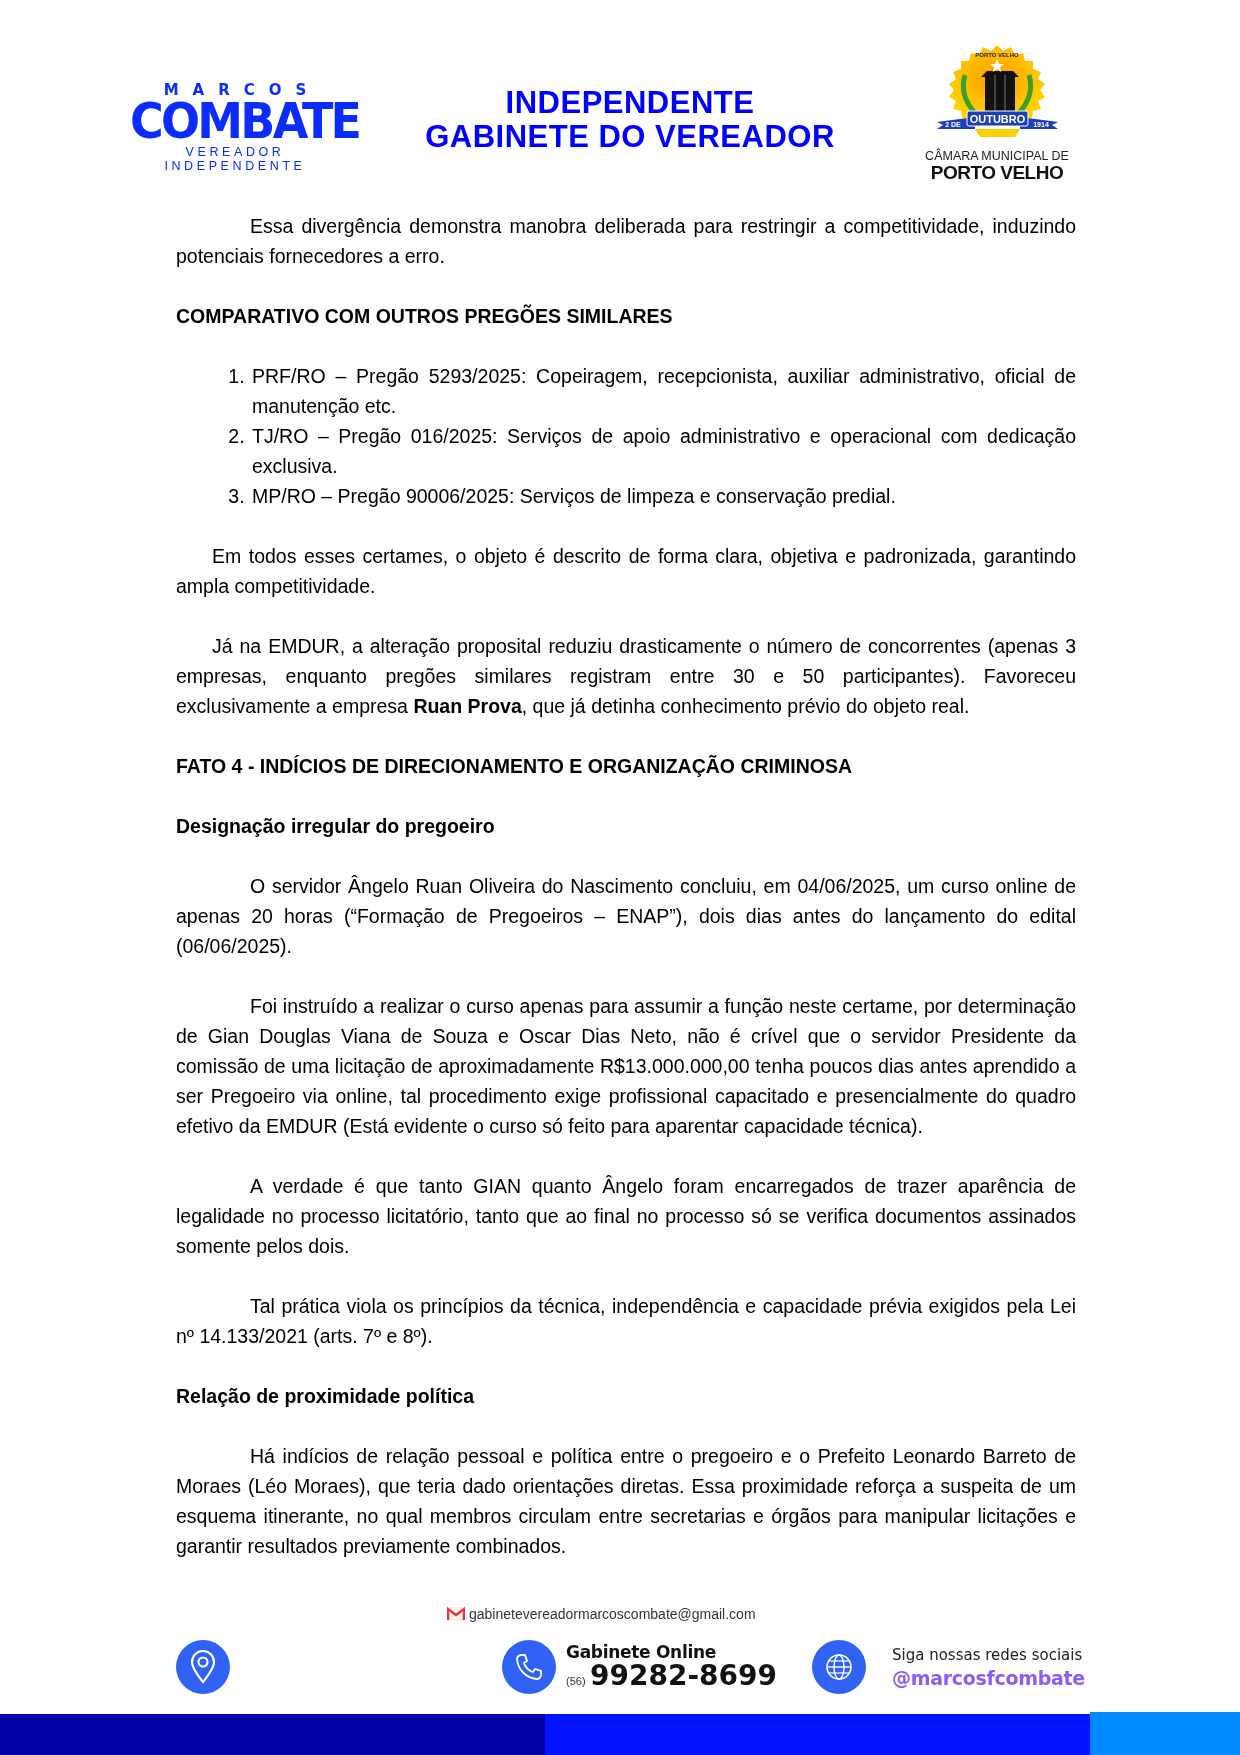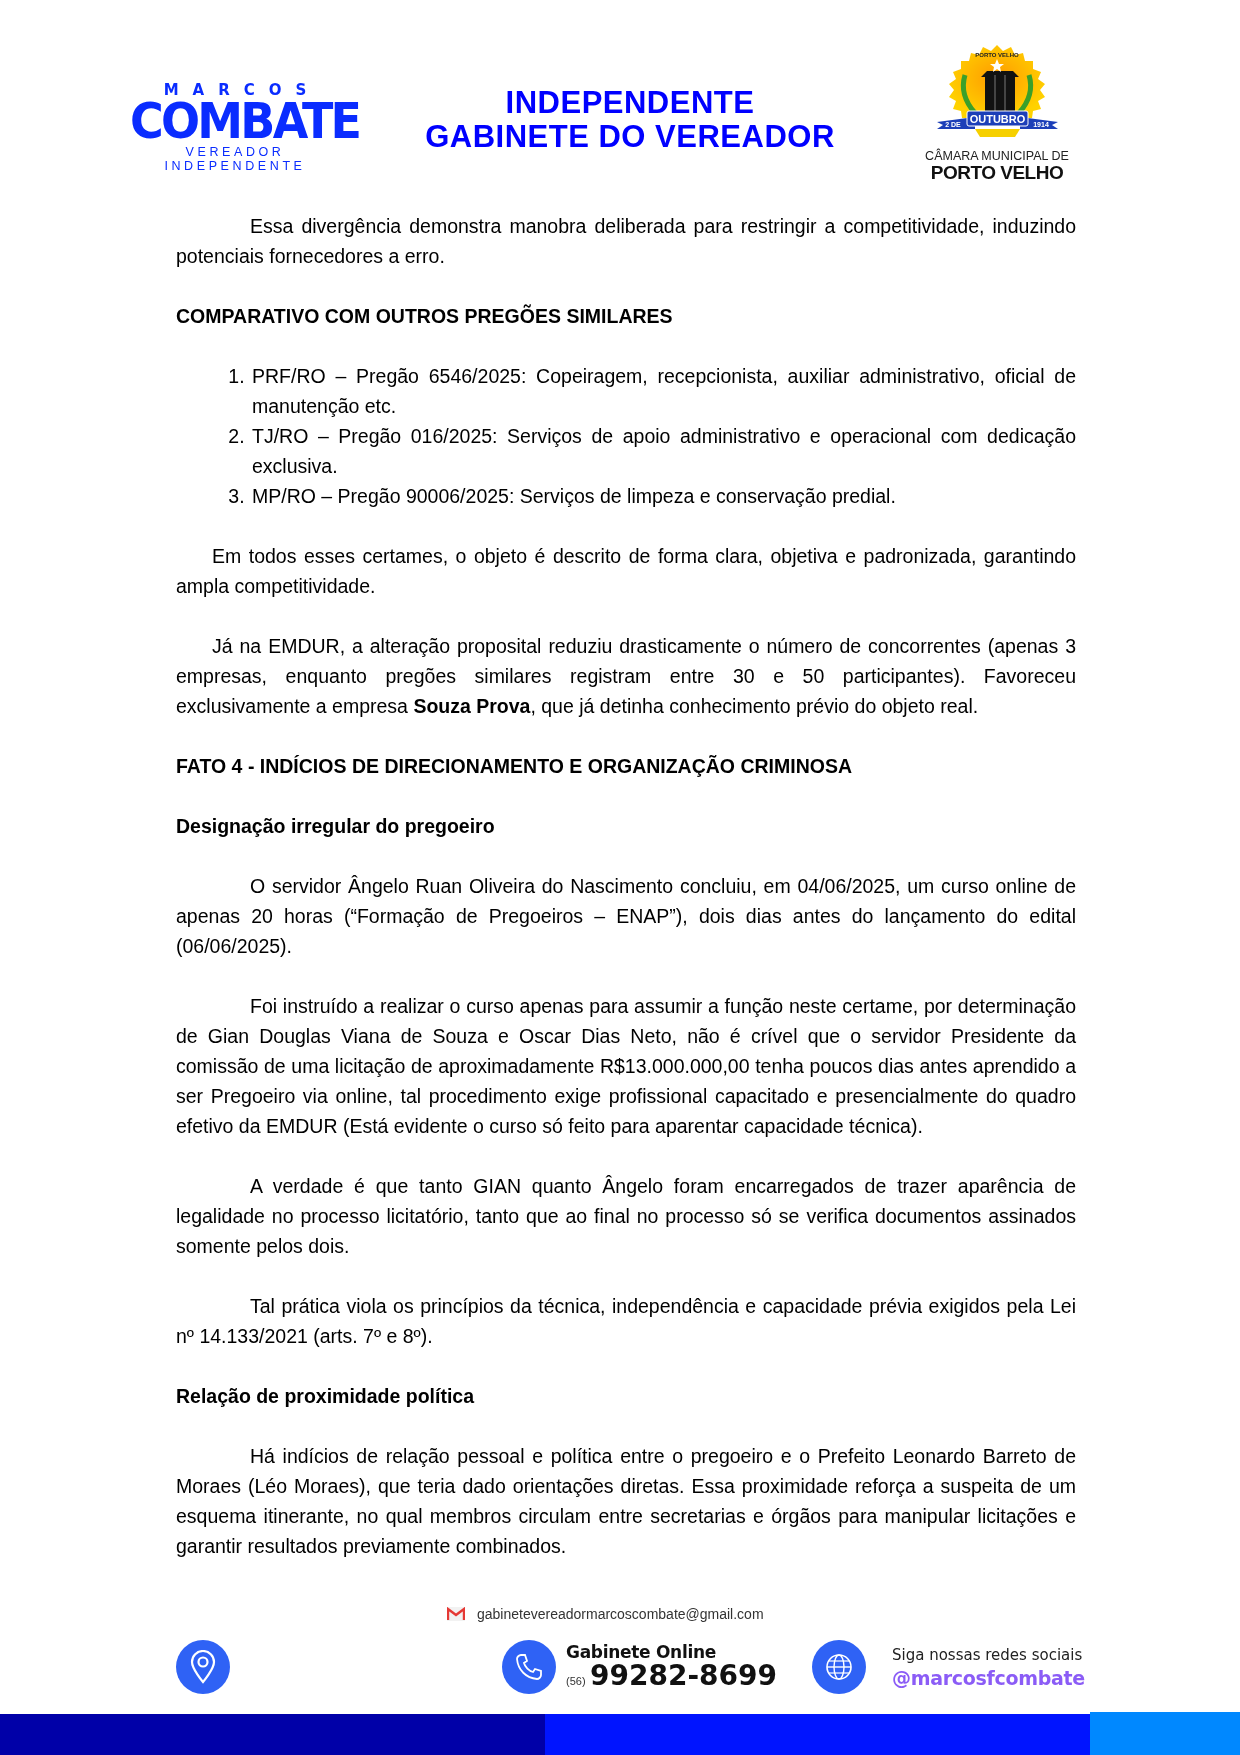--- a/index.html
+++ b/index.html
@@ -22,21 +22,21 @@
     .p { margin: 0; text-align: justify; }
     .indent-l { text-indent: 74px; }
     .indent-s { text-indent: 36px; }
     .heading { font-weight: bold; margin: 0; font-size: 19.5px; }
     .gap { height: 30px; }
     ol.items { margin: 0; padding-left: 74px; }
     ol.items li { padding-left: 2px; text-align: justify; }
     .bold { font-weight: bold; }
 
     
-    .email { position: absolute; left: 447px; top: 1606px; font-size: 14px; color: #333; display: flex; align-items: center; gap: 12px; }
+    .email { position: absolute; left: 447px; top: 1606px; font-size: 14px; color: #333; display: flex; align-items: center; gap: 4px; }
     .gmail-icon { width: 18px; height: 14px; }
     .contact { position: absolute; top: 1640px; display: flex; align-items: center; }
     .circle { width: 54px; height: 54px; border-radius: 50%; background: #2f62f5; display: flex; align-items: center; justify-content: center; }
     .contact-text { margin-left: 10px; line-height: 23px; }
     .c-bold { font-family: "DejaVu Sans", sans-serif; font-weight: bold; font-size: 17px; color: #111; letter-spacing: -0.3px; }
     .c-light { font-family: "DejaVu Sans", sans-serif; font-size: 15px; color: #222; }
     .c-area { font-size: 11px; color: #333; }
     .c-phone { font-family: "DejaVu Sans", sans-serif; font-weight: bold; font-size: 28px; color: #111; }
     .c-handle { font-family: "DejaVu Sans", sans-serif; font-weight: bold; font-size: 19px; color: #8b5cf6; letter-spacing: -0.3px; }
 
@@ -81,28 +81,28 @@
 </svg>
 <div class="seal-caption1">CÂMARA MUNICIPAL DE</div>
 <div class="seal-caption2">PORTO VELHO</div>
 
 <div class="content">
   <p class="p indent-l">Essa divergência demonstra manobra deliberada para restringir a competitividade, induzindo potenciais fornecedores a erro.</p>
   <div class="gap"></div>
   <p class="heading">COMPARATIVO COM OUTROS PREGÕES SIMILARES</p>
   <div class="gap"></div>
   <ol class="items">
-    <li>PRF/RO – Pregão 6546/2025: Copeiragem, recepcionista, auxiliar administrativo, oficial de manutenção etc.</li>
+    <li>PRF/RO – Pregão 5293/2025: Copeiragem, recepcionista, auxiliar administrativo, oficial de manutenção etc.</li>
     <li>TJ/RO – Pregão 016/2025: Serviços de apoio administrativo e operacional com dedicação exclusiva.</li>
     <li>MP/RO – Pregão 90006/2025: Serviços de limpeza e conservação predial.</li>
   </ol>
   <div class="gap"></div>
   <p class="p indent-s">Em todos esses certames, o objeto é descrito de forma clara, objetiva e padronizada, garantindo ampla competitividade.</p>
   <div class="gap"></div>
-  <p class="p indent-s"><span>Já na EMDUR, a alteração proposital reduziu drasticamente o número de concorrentes (apenas 3 empresas, enquanto pregões similares registram entre 30 e 50 participantes). Favoreceu exclusivamente a empresa </span><span class="bold">Souza Prova</span><span>, que já detinha conhecimento prévio do objeto real.</span></p>
+  <p class="p indent-s"><span>Já na EMDUR, a alteração proposital reduziu drasticamente o número de concorrentes (apenas 3 empresas, enquanto pregões similares registram entre 30 e 50 participantes). Favoreceu exclusivamente a empresa </span><span class="bold">Ruan Prova</span><span>, que já detinha conhecimento prévio do objeto real.</span></p>
   <div class="gap"></div>
   <p class="heading">FATO 4 - INDÍCIOS DE DIRECIONAMENTO E ORGANIZAÇÃO CRIMINOSA</p>
   <div class="gap"></div>
   <p class="heading">Designação irregular do pregoeiro</p>
   <div class="gap"></div>
   <p class="p indent-l">O servidor Ângelo Ruan Oliveira do Nascimento concluiu, em 04/06/2025, um curso online de apenas 20 horas (“Formação de Pregoeiros – ENAP”), dois dias antes do lançamento do edital (06/06/2025).</p>
   <div class="gap"></div>
   <p class="p indent-l">Foi instruído a realizar o curso apenas para assumir a função neste certame, por determinação de Gian Douglas Viana de Souza e Oscar Dias Neto, não é crível que o servidor Presidente da comissão de uma licitação de aproximadamente R$13.000.000,00 tenha poucos dias antes aprendido a ser Pregoeiro via online, tal procedimento exige profissional capacitado e presencialmente do quadro efetivo da EMDUR (Está evidente o curso só feito para aparentar capacidade técnica).</p>
   <div class="gap"></div>
   <p class="p indent-l">A verdade é que tanto GIAN quanto Ângelo foram encarregados de trazer aparência de legalidade no processo licitatório, tanto que ao final no processo só se verifica documentos assinados somente pelos dois.</p>

